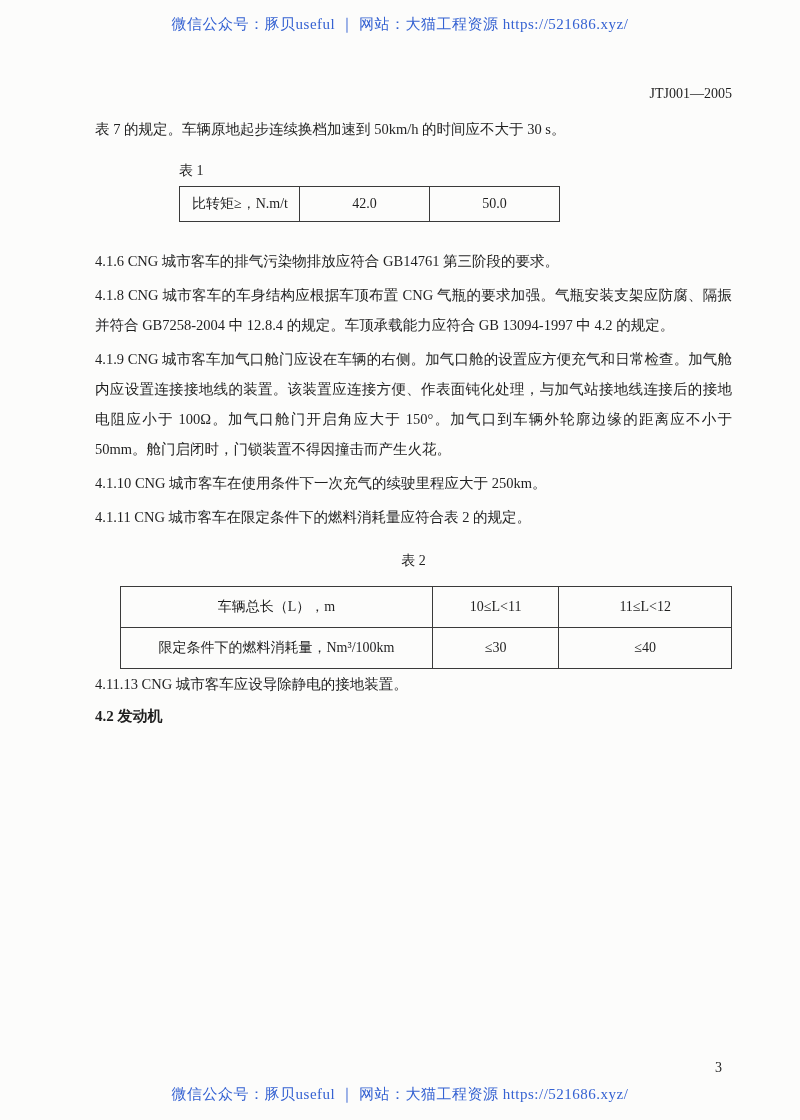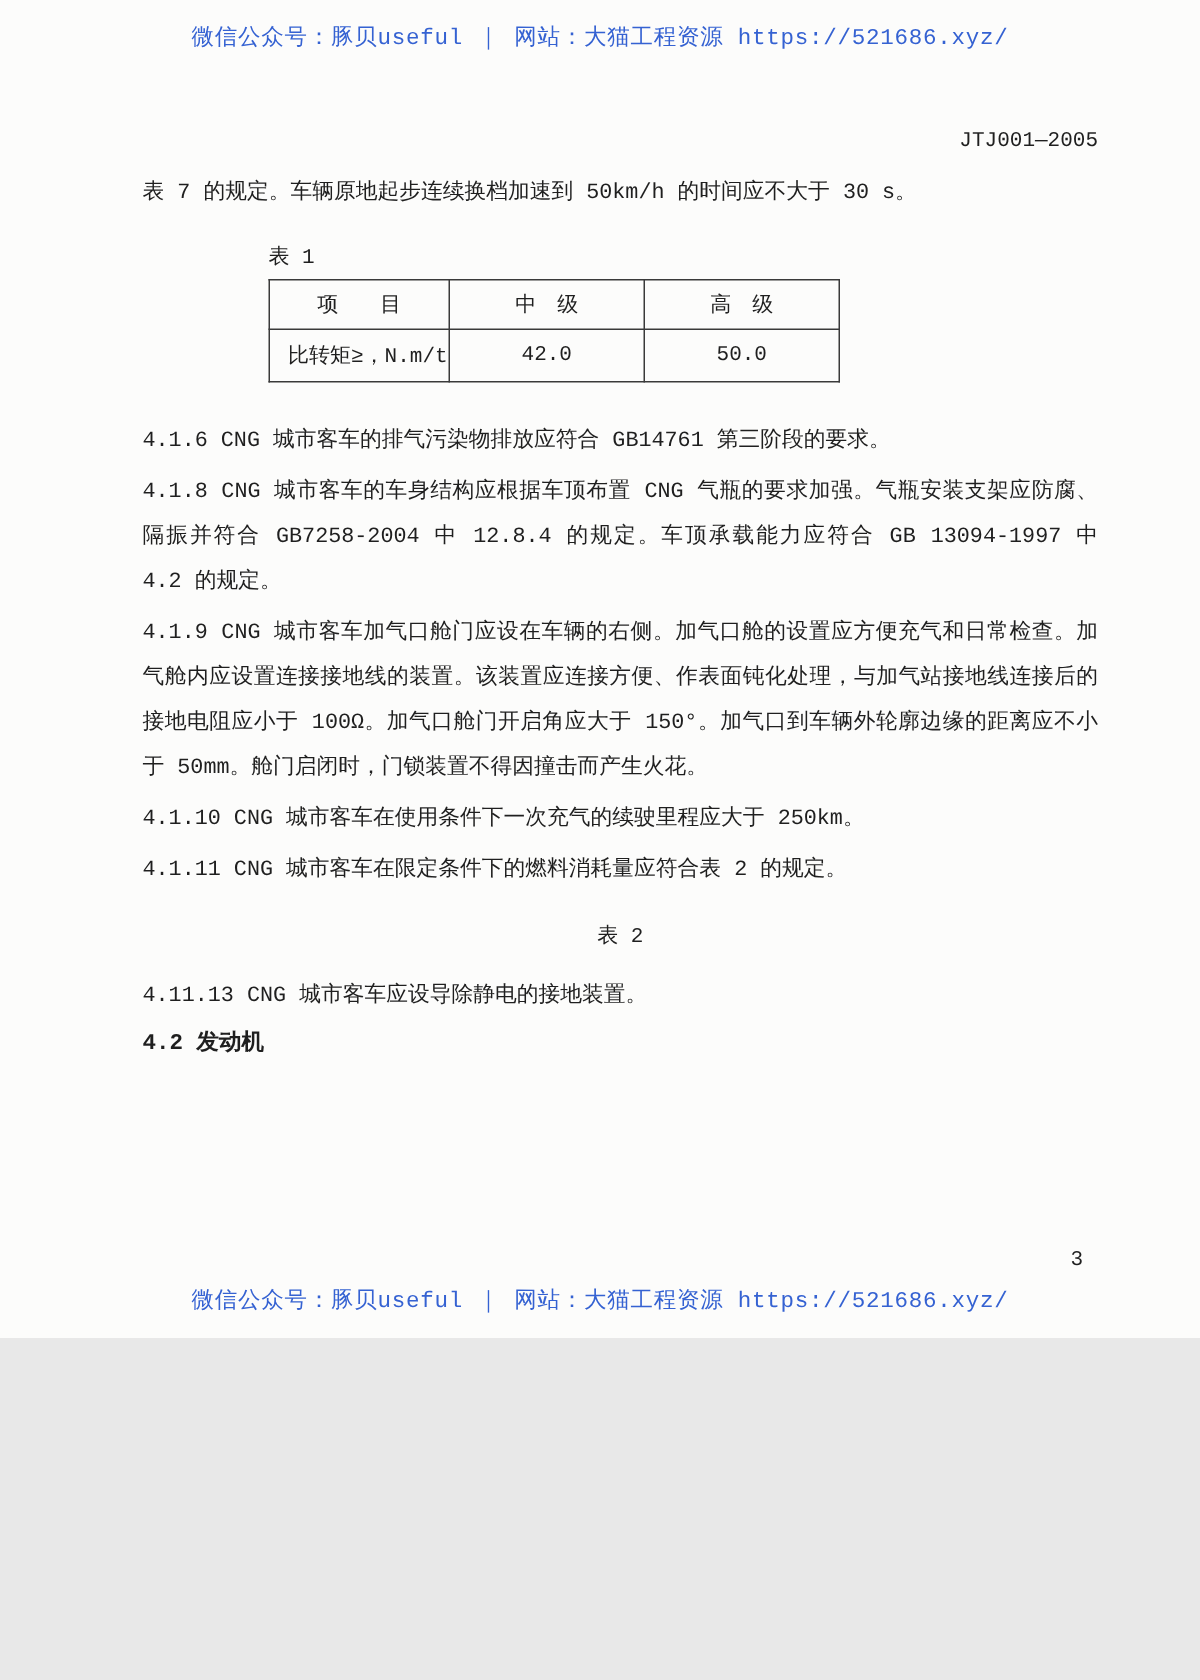--- a/index.html
+++ b/index.html
@@ -1,22 +1,22 @@
 <!DOCTYPE html>
 <html><head>
 <meta charset="utf-8">
 <style>
   html, body { margin: 0; padding: 0; background: #e8e8e8; }
   .page {
     position: relative;
     width: 800px;
-    height: 892px;
+    height: 1120px;
     margin: 0 auto;
     background: #fcfcfb;
-    font-family: Liberation Mono, monospace;
+    font-family: Liberation Serif, serif;
     color: #1f1f1f;
     overflow: hidden;
     box-sizing: border-box;
   }
   .watermark {
     color: #3562d2;
     font-size: 15px;
     text-align: center;
     letter-spacing: 0.5px;
     white-space: nowrap;
@@ -101,40 +101,54 @@
     <div class="t1-caption">表 1</div>
 
     <table class="t1">
       <colgroup>
           <col style="width:120px">
           <col style="width:130px">
           <col style="width:130px">
         </colgroup>
       <tbody>
         <tr>
-          <th>项　　目</th>
-          <th>中　级</th>
-          <th>高　级</th>
-        </tr>
-        <tr>
           <td class="lbl">比转矩≥，N.m/t</td>
           <td class="val">42.0</td>
           <td class="val">50.0</td>
         </tr>
       </tbody>
     </table>
 
     <p class="para" style="margin-top:24px">4.1.6 CNG 城市客车的排气污染物排放应符合 GB14761 第三阶段的要求。</p>
     <p class="para">4.1.8 CNG 城市客车的车身结构应根据车顶布置 CNG 气瓶的要求加强。气瓶安装支架应防腐、隔振并符合 GB7258-2004 中 12.8.4 的规定。车顶承载能力应符合 GB 13094-1997 中 4.2 的规定。</p>
     <p class="para">4.1.9 CNG 城市客车加气口舱门应设在车辆的右侧。加气口舱的设置应方便充气和日常检查。加气舱内应设置连接接地线的装置。该装置应连接方便、作表面钝化处理，与加气站接地线连接后的接地电阻应小于 100Ω。加气口舱门开启角应大于 150°。加气口到车辆外轮廓边缘的距离应不小于 50mm。舱门启闭时，门锁装置不得因撞击而产生火花。</p>
     <p class="para">4.1.10 CNG 城市客车在使用条件下一次充气的续驶里程应大于 250km。</p>
     <p class="para">4.1.11 CNG 城市客车在限定条件下的燃料消耗量应符合表 2 的规定。</p>
 
     <div class="t2-caption">表 2</div>
 
+    <table class="t2">
+      <colgroup>
+          <col style="width:317px">
+          <col style="width:128px">
+          <col style="width:175px">
+        </colgroup>
+      <tbody>
+        <tr>
+          <td>车辆总长（L），m</td>
+          <td>10≤L&lt;11</td>
+          <td>11≤L&lt;12</td>
+        </tr>
+        <tr>
+          <td>限定条件下的燃料消耗量，Nm³/100km</td>
+          <td>≤30</td>
+          <td>≤40</td>
+        </tr>
+      </tbody>
+    </table>
 
     <p class="para">4.11.13 CNG 城市客车应设导除静电的接地装置。</p>
 
     <h3 class="section-heading">4.2 发动机</h3>
 
 
   </div>
 
   <div class="page-number">3</div>
 

